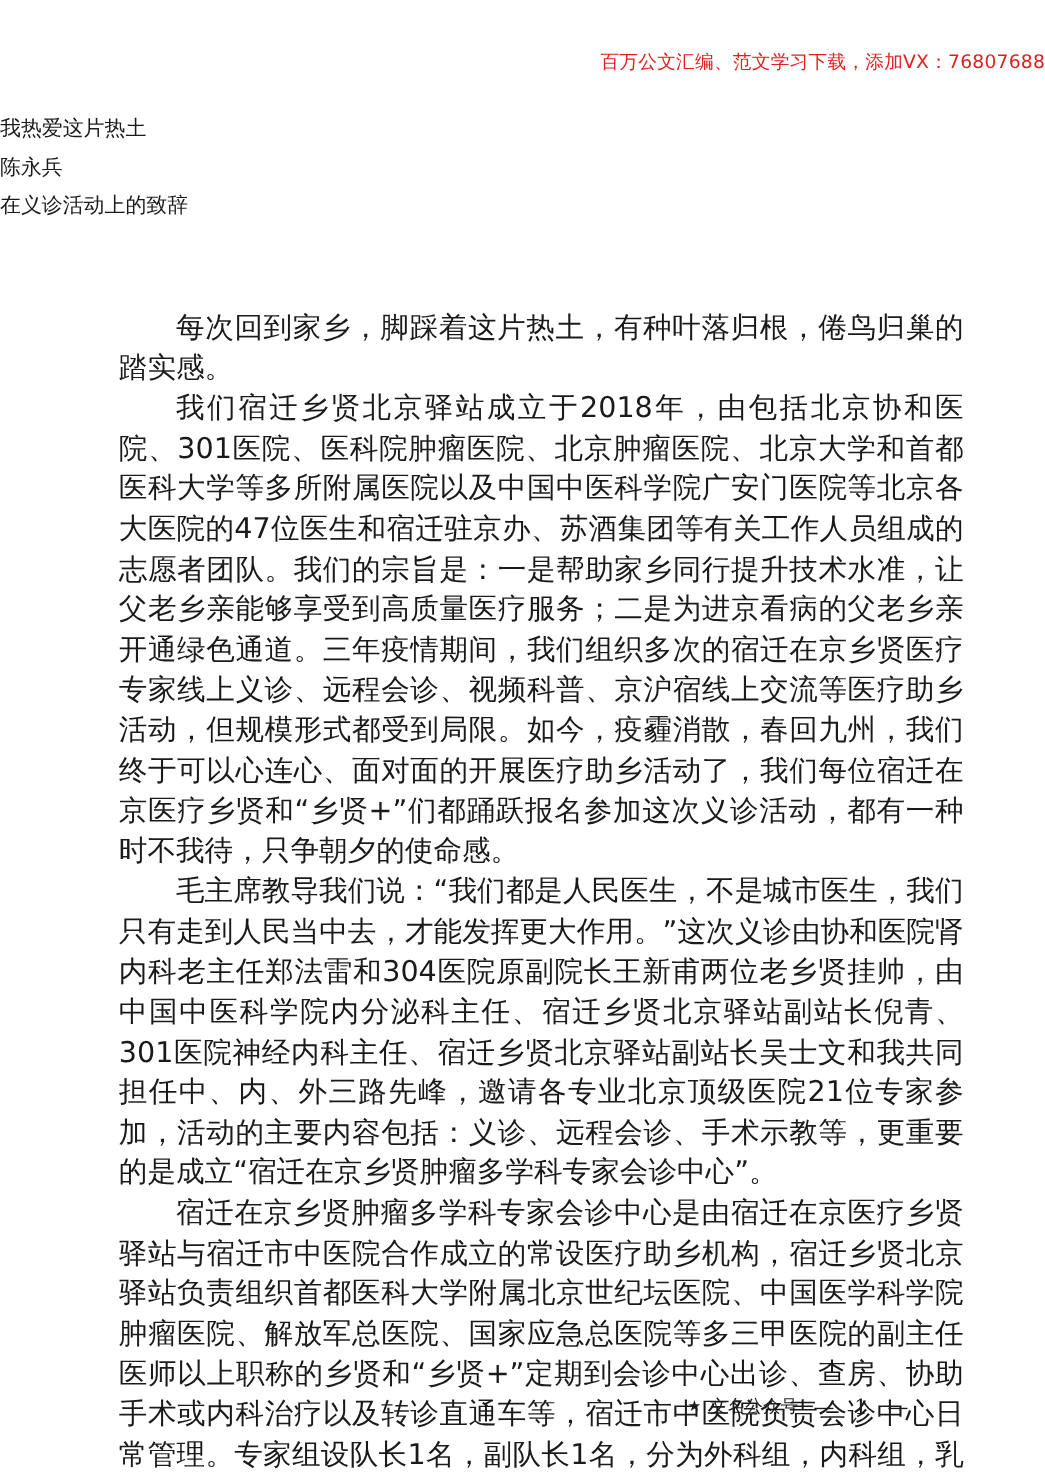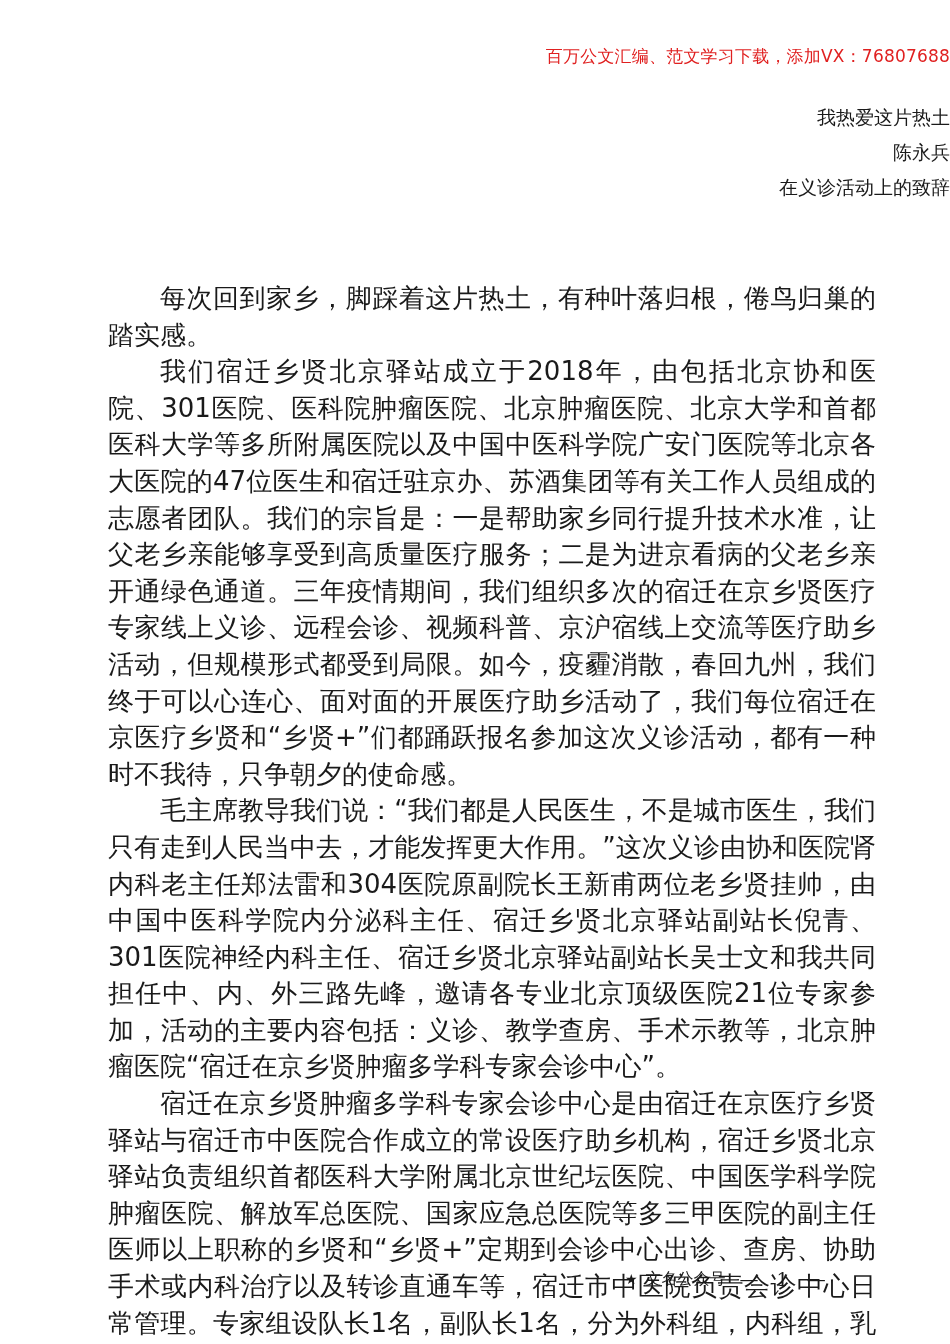--- a/index.html
+++ b/index.html
@@ -1,20 +1,20 @@
 <!DOCTYPE html>
 <html><head>
   <meta charset="utf-8">
   <style>
     html, body { margin: 0; padding: 0; background: #ffffff; }
     body { width: 950px; height: 1344px; position: relative; overflow: hidden;
       font-family: "DejaVu Sans", "Liberation Sans", sans-serif; color: #1a1a1a; }
     .banner { position: absolute; top: 45px; left: 0; width: 950px; text-align: right;
       font-size: 17px; color: #e02020; letter-spacing: 0.2px; }
-    .title-block { position: absolute; top: 100px; left: 0; width: 950px; text-align: right;
+    .title-block { position: absolute; top: 100px; left: 0; width: 950px; text-align: left;
       font-size: 19px; line-height: 35px; }
     .body { position: absolute; top: 280px; left: 108px; width: 768px;
       font-size: 26px; line-height: 36.6px; text-align: justify; }
     .body p { margin: 0; text-indent: 2em; }
     .footer { position: absolute; top: 1268px; left: 625px; font-size: 16px; display: flex; align-items: center; gap: 8px; }
     .footer .star { font-size: 14px; }
     .footer .pg { font-family: "DejaVu Serif", "Liberation Serif", serif; font-size: 19px; margin-left: 6px; letter-spacing: 6px; }
   </style>
 </head>
 <body>
@@ -23,21 +23,21 @@
 
 <div class="title-block">
   <div>我热爱这片热土</div>
   <div>陈永兵</div>
   <div>在义诊活动上的致辞</div>
 </div>
 
 <div class="body">
   <p>每次回到家乡，脚踩着这片热土，有种叶落归根，倦鸟归巢的踏实感。</p>
   <p>我们宿迁乡贤北京驿站成立于2018年，由包括北京协和医院、301医院、医科院肿瘤医院、北京肿瘤医院、北京大学和首都医科大学等多所附属医院以及中国中医科学院广安门医院等北京各大医院的47位医生和宿迁驻京办、苏酒集团等有关工作人员组成的志愿者团队。我们的宗旨是：一是帮助家乡同行提升技术水准，让父老乡亲能够享受到高质量医疗服务；二是为进京看病的父老乡亲开通绿色通道。三年疫情期间，我们组织多次的宿迁在京乡贤医疗专家线上义诊、远程会诊、视频科普、京沪宿线上交流等医疗助乡活动，但规模形式都受到局限。如今，疫霾消散，春回九州，我们终于可以心连心、面对面的开展医疗助乡活动了，我们每位宿迁在京医疗乡贤和“乡贤+”们都踊跃报名参加这次义诊活动，都有一种时不我待，只争朝夕的使命感。</p>
-  <p>毛主席教导我们说：“我们都是人民医生，不是城市医生，我们只有走到人民当中去，才能发挥更大作用。”这次义诊由协和医院肾内科老主任郑法雷和304医院原副院长王新甫两位老乡贤挂帅，由中国中医科学院内分泌科主任、宿迁乡贤北京驿站副站长倪青、301医院神经内科主任、宿迁乡贤北京驿站副站长吴士文和我共同担任中、内、外三路先峰，邀请各专业北京顶级医院21位专家参加，活动的主要内容包括：义诊、教学查房、手术示教等，北京肿瘤医院“宿迁在京乡贤肿瘤多学科专家会诊中心”。</p>
+  <p>毛主席教导我们说：“我们都是人民医生，不是城市医生，我们只有走到人民当中去，才能发挥更大作用。”这次义诊由协和医院肾内科老主任郑法雷和304医院原副院长王新甫两位老乡贤挂帅，由中国中医科学院内分泌科主任、宿迁乡贤北京驿站副站长倪青、301医院神经内科主任、宿迁乡贤北京驿站副站长吴士文和我共同担任中、内、外三路先峰，邀请各专业北京顶级医院21位专家参加，活动的主要内容包括：义诊、远程会诊、手术示教等，更重要的是成立“宿迁在京乡贤肿瘤多学科专家会诊中心”。</p>
   <p>宿迁在京乡贤肿瘤多学科专家会诊中心是由宿迁在京医疗乡贤驿站与宿迁市中医院合作成立的常设医疗助乡机构，宿迁乡贤北京驿站负责组织首都医科大学附属北京世纪坛医院、中国医学科学院肿瘤医院、解放军总医院、国家应急总医院等多三甲医院的副主任医师以上职称的乡贤和“乡贤+”定期到会诊中心出诊、查房、协助手术或内科治疗以及转诊直通车等，宿迁市中医院负责会诊中心日常管理。专家组设队长1名，副队长1名，分为外科组，内科组，乳腺组，泌尿组。这样我们这支机动部队就变成轮训部队、常驻部队。通过对肿瘤疑难杂症的多学科分析讨论、远程会诊，帮教提升宿迁中医院肿瘤相关科室的</p>
 </div>
 
 <div class="footer">
   <span class="star">★</span>
   <span>文名公众号</span>
   <span class="pg">— 1 —</span>
 </div>
 
 </body></html>

